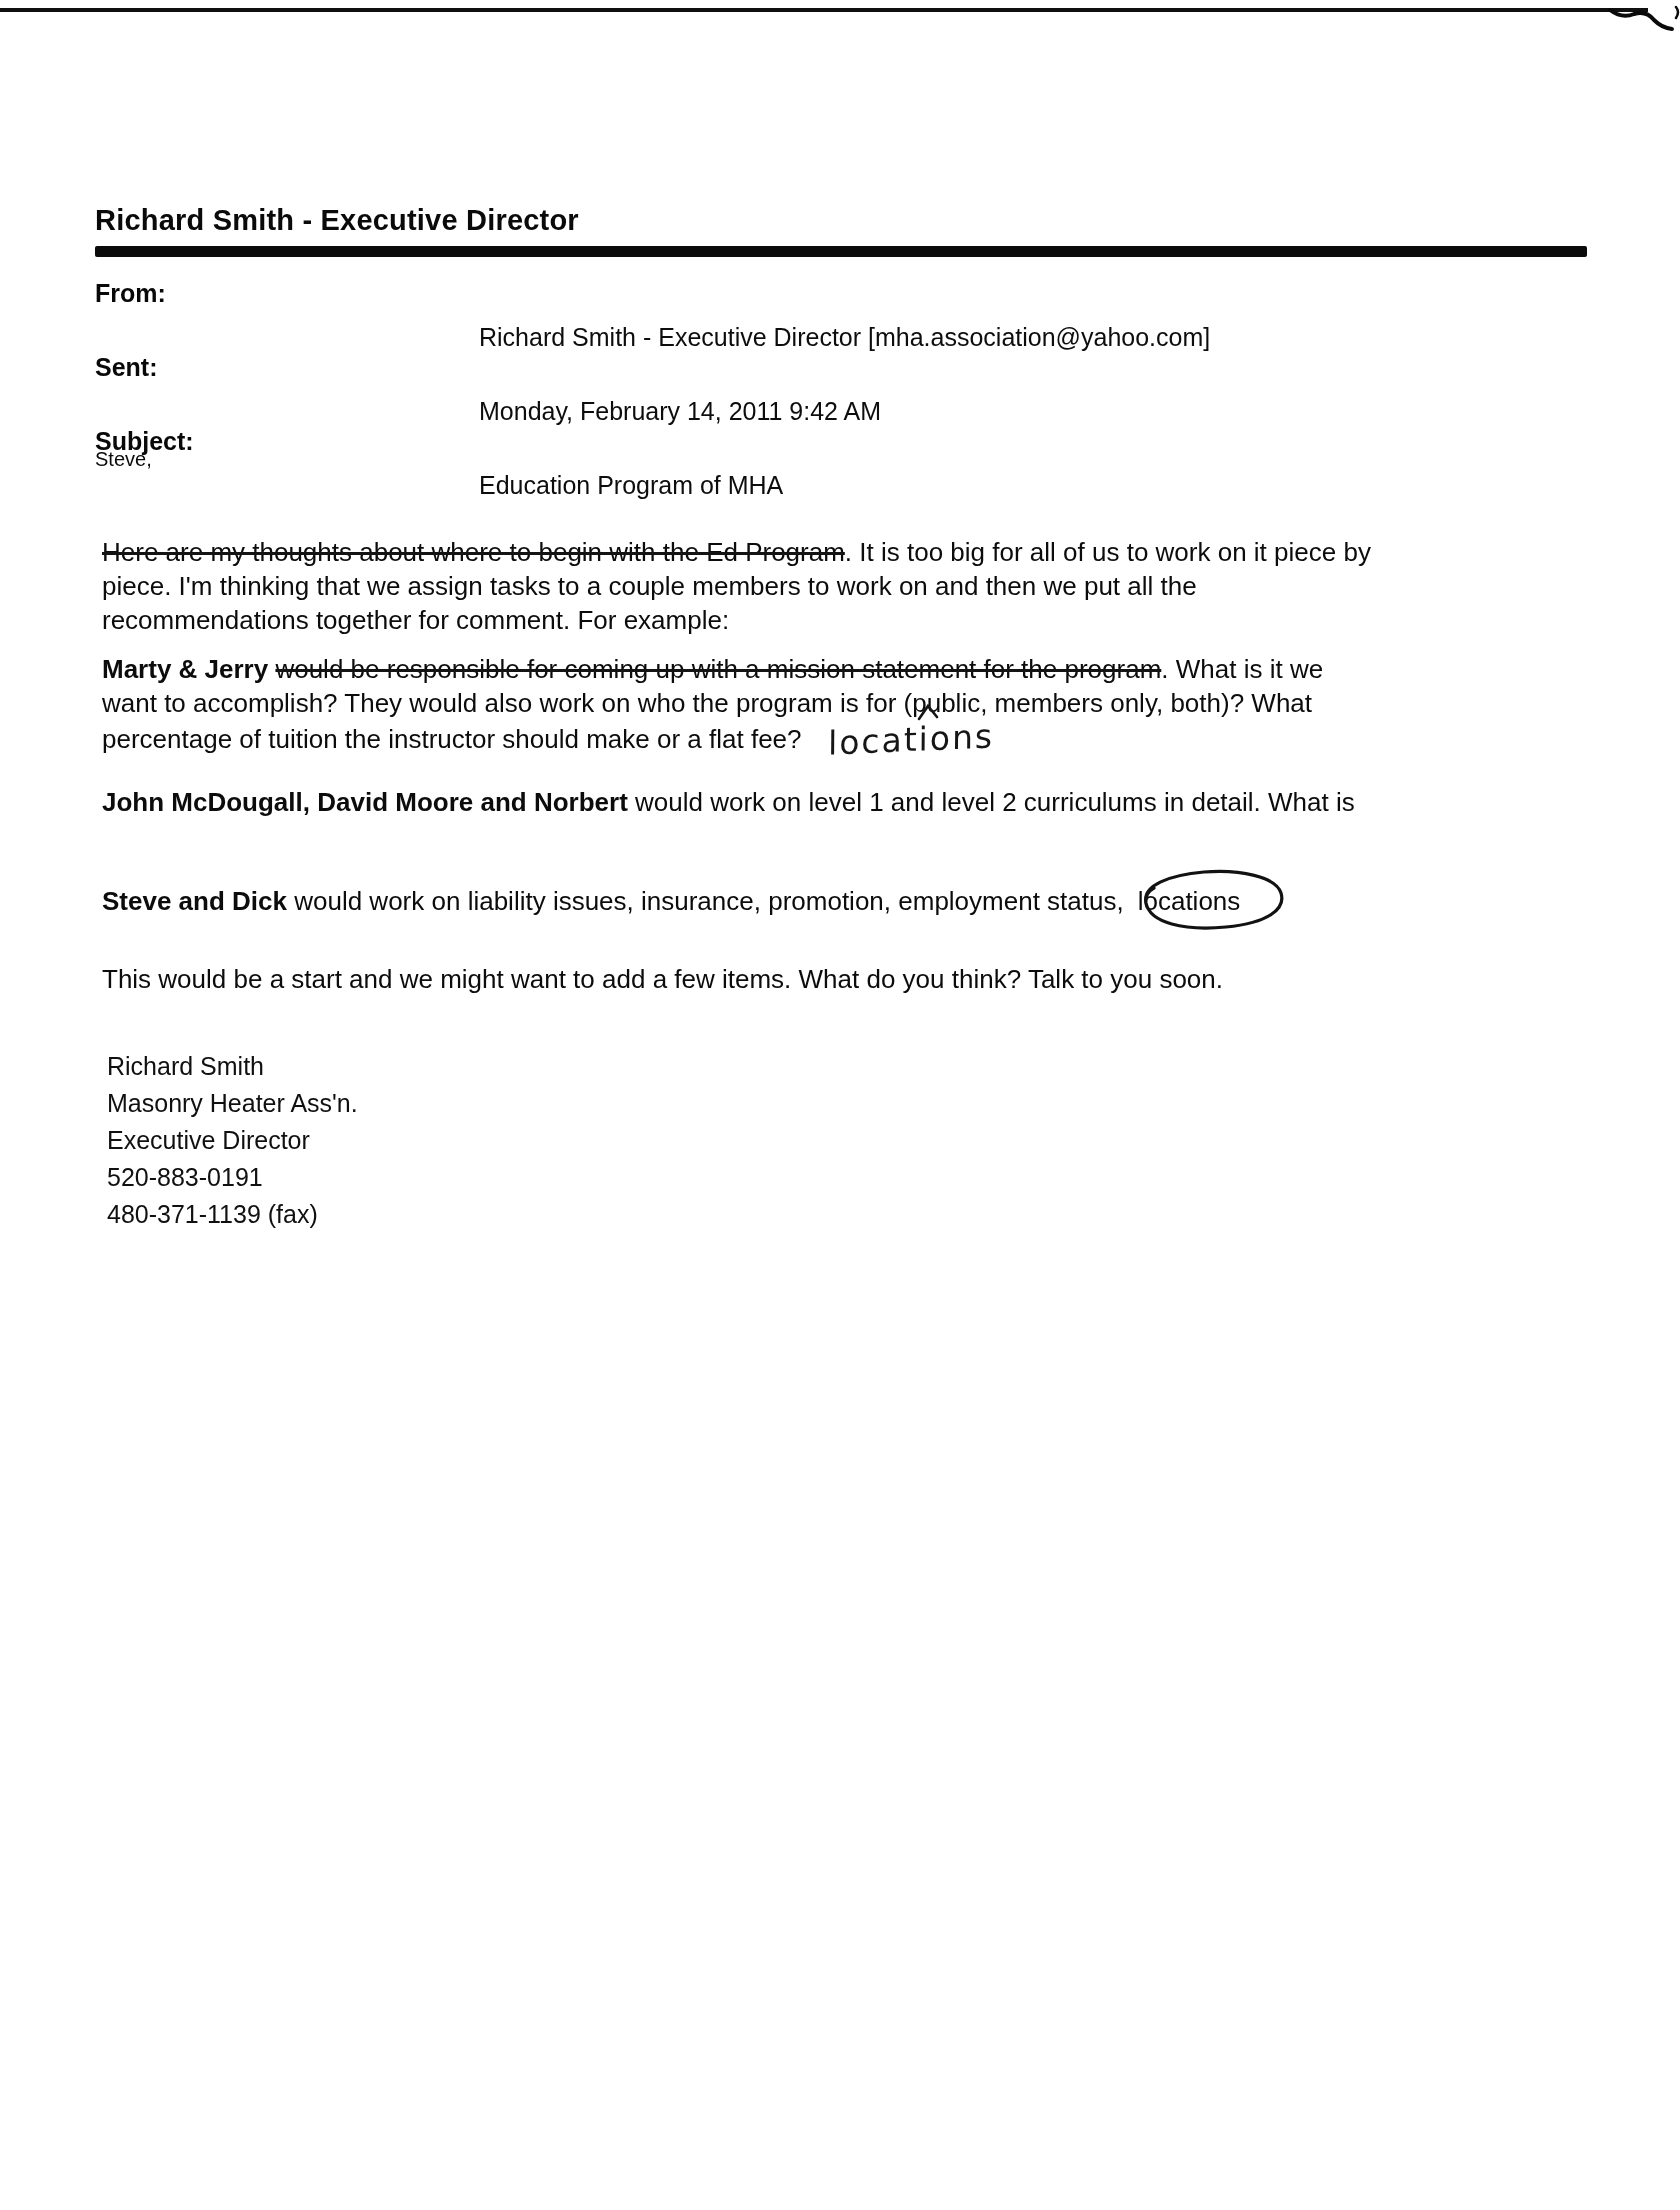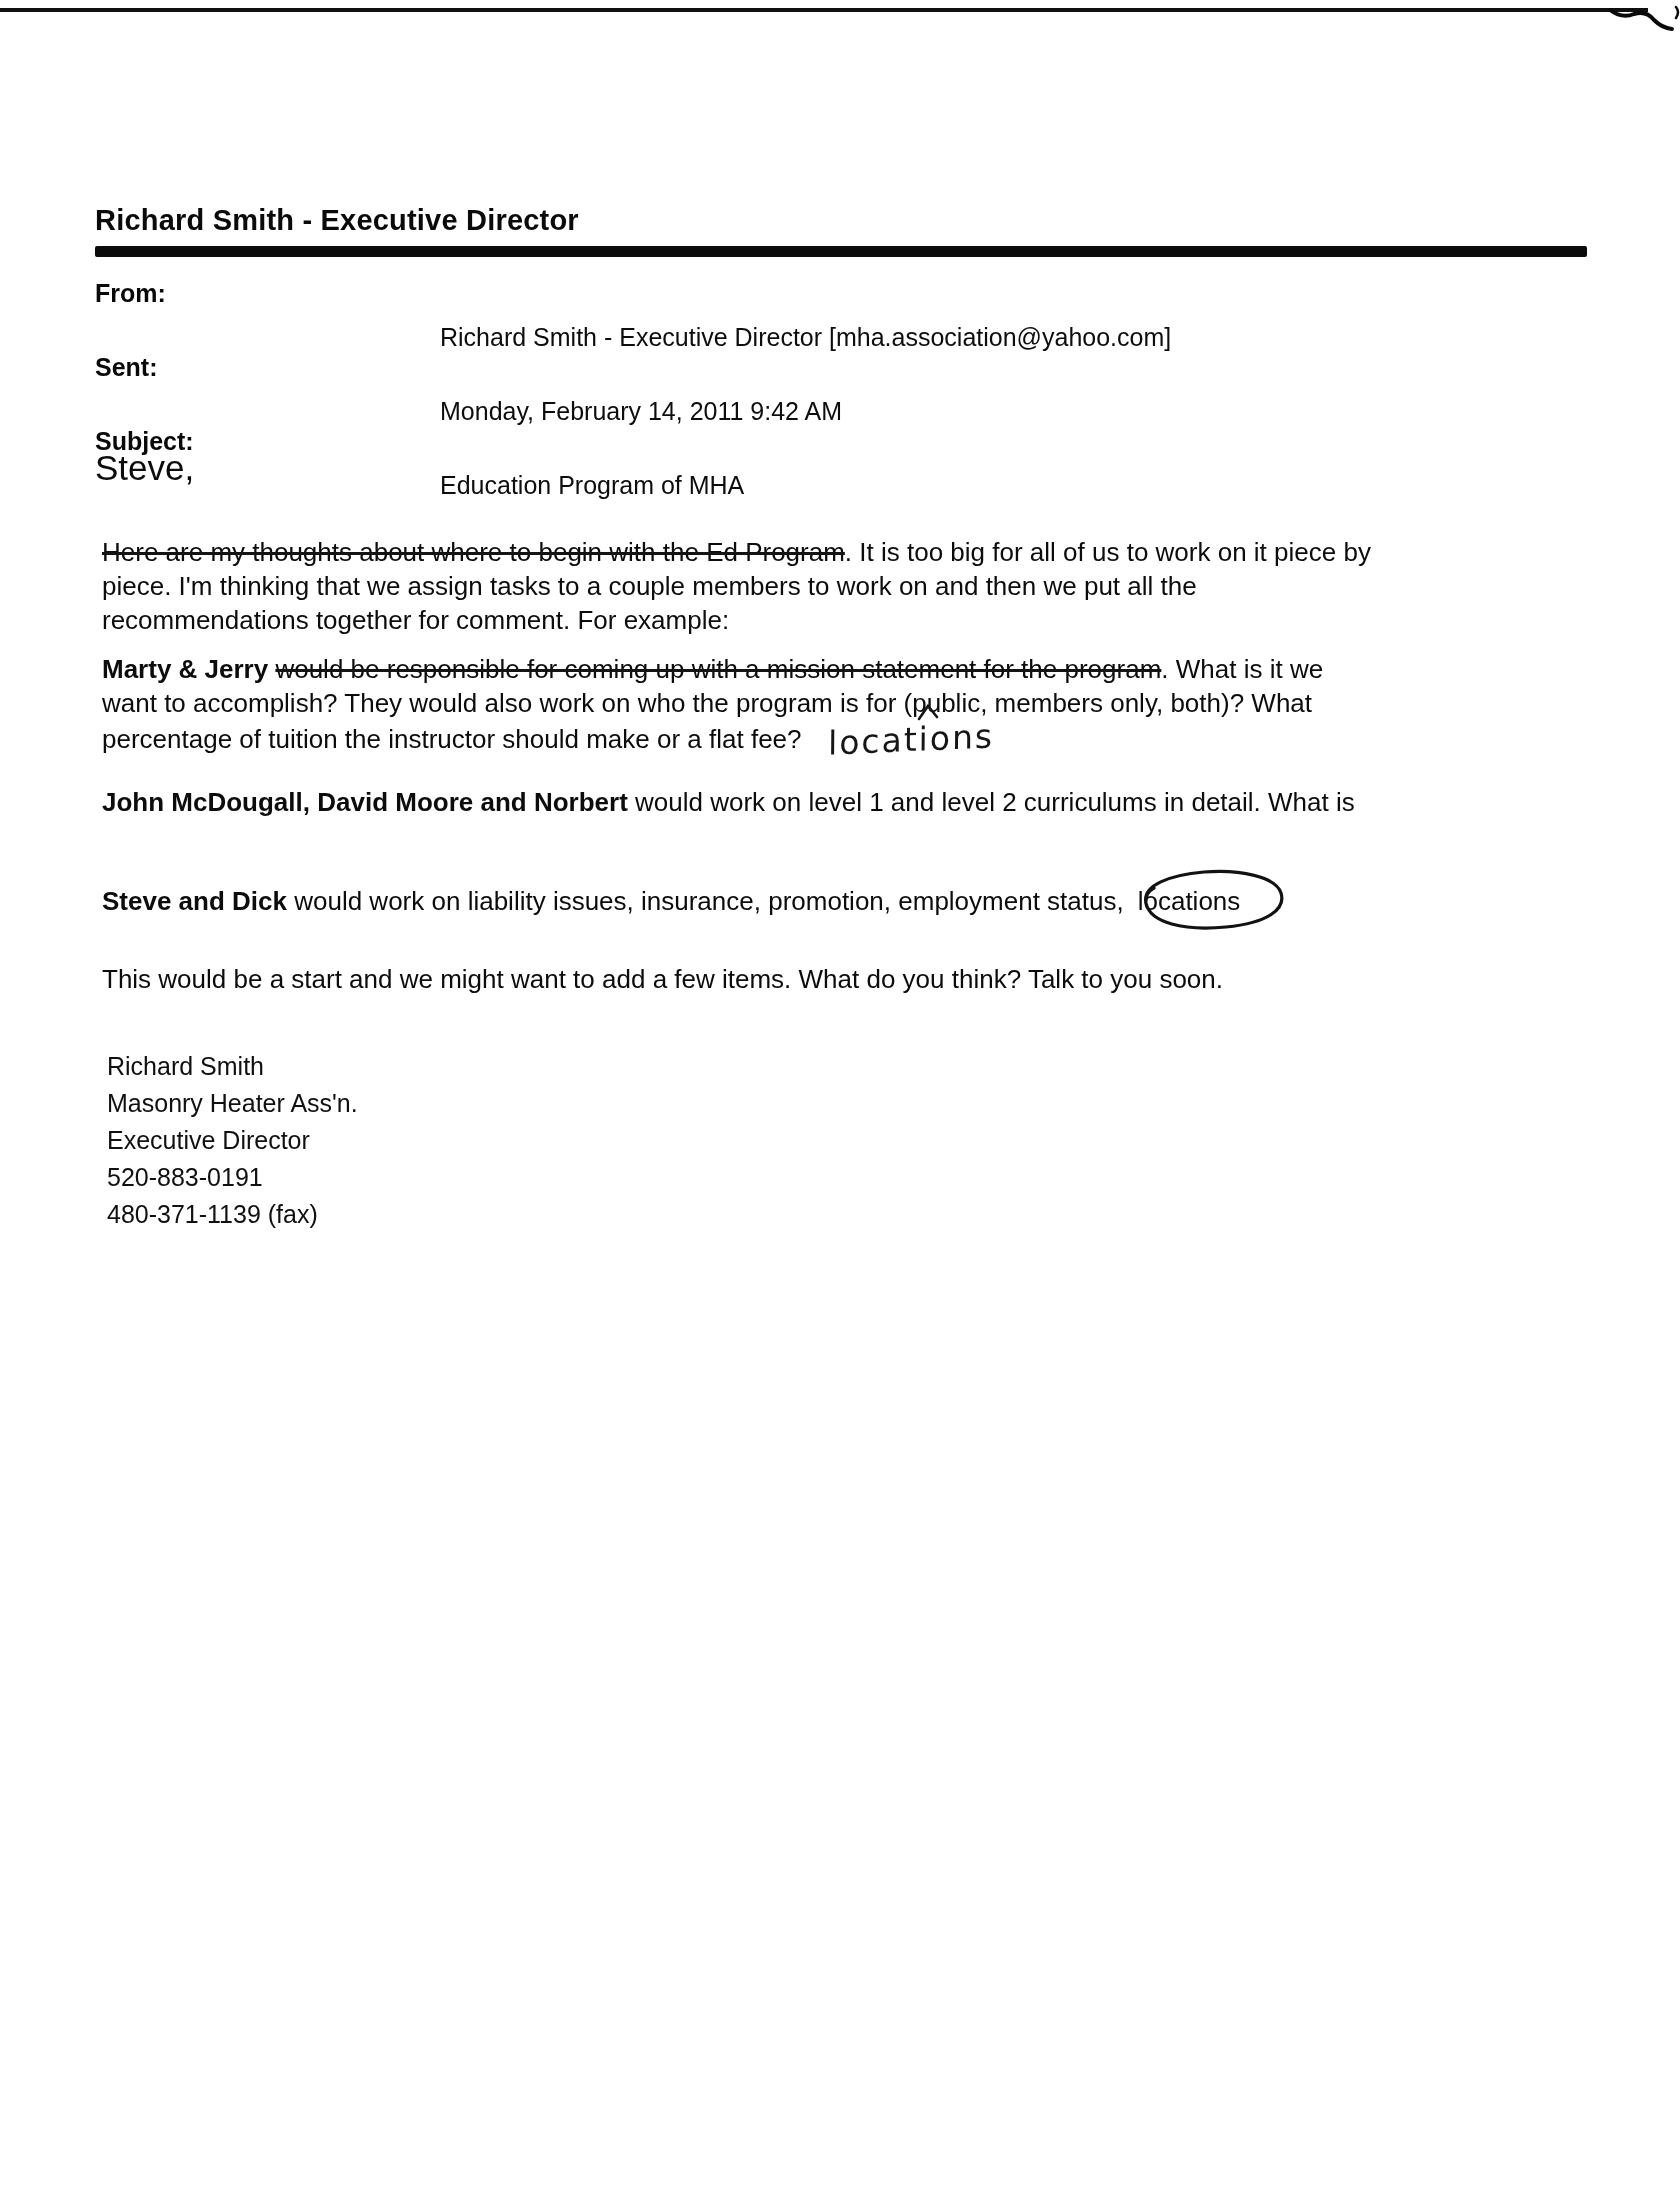--- a/index.html
+++ b/index.html
@@ -30,25 +30,25 @@
   .title {
     position: absolute; left: 95px; top: 204px; margin: 0;
     font-size: 29px; font-weight: bold; letter-spacing: 0.2px; color: #0a0a0a;
   }
   .title-bar {
     position: absolute; left: 95px; top: 246px; width: 1492px; height: 11px;
     background: #0b0b0b; border-radius: 2px;
   }
   
   .headers { position: absolute; left: 95px; top: 278px; font-size: 25px; }
-  .hrow { display: flex; line-height: 30px; }
+  .hrow { display: flex; line-height: 30px; gap: 39px; }
   .hlabel { width: 345px; font-weight: bold; color: #090909; }
   .hvalue { color: #0d0d0d; margin-top: 44px; }
   
-  .greeting { position: absolute; left: 95px; top: 448px; font-size: 35px; }
+  .greeting { position: absolute; left: 95px; top: 448px; font-size: 20px; }
   .para {
     position: absolute; left: 95px; width: 1510px; margin: 7px;
     font-size: 26px; line-height: 34px; color: #0c0c0c;
   }
   .p1 { top: 528px; }
   .p2 { top: 645px; }
   .p3 { top: 778px; }
   .p4 { top: 877px; }
   .p5 { top: 955px; }
   .bold { font-weight: bold; }

